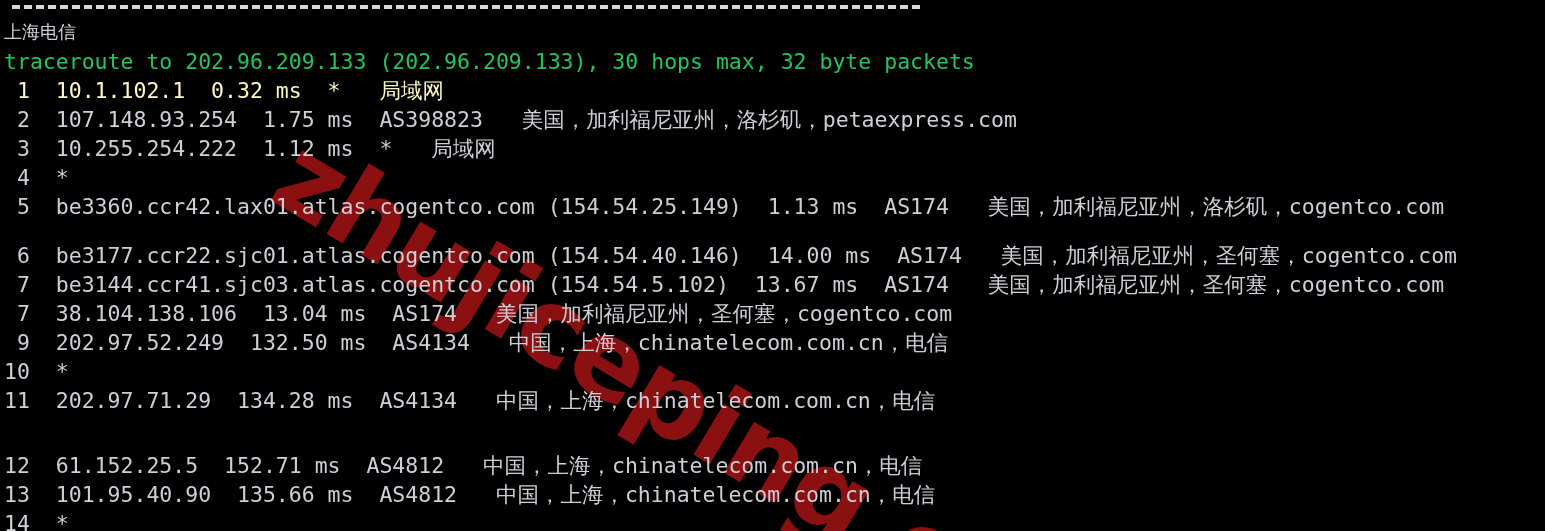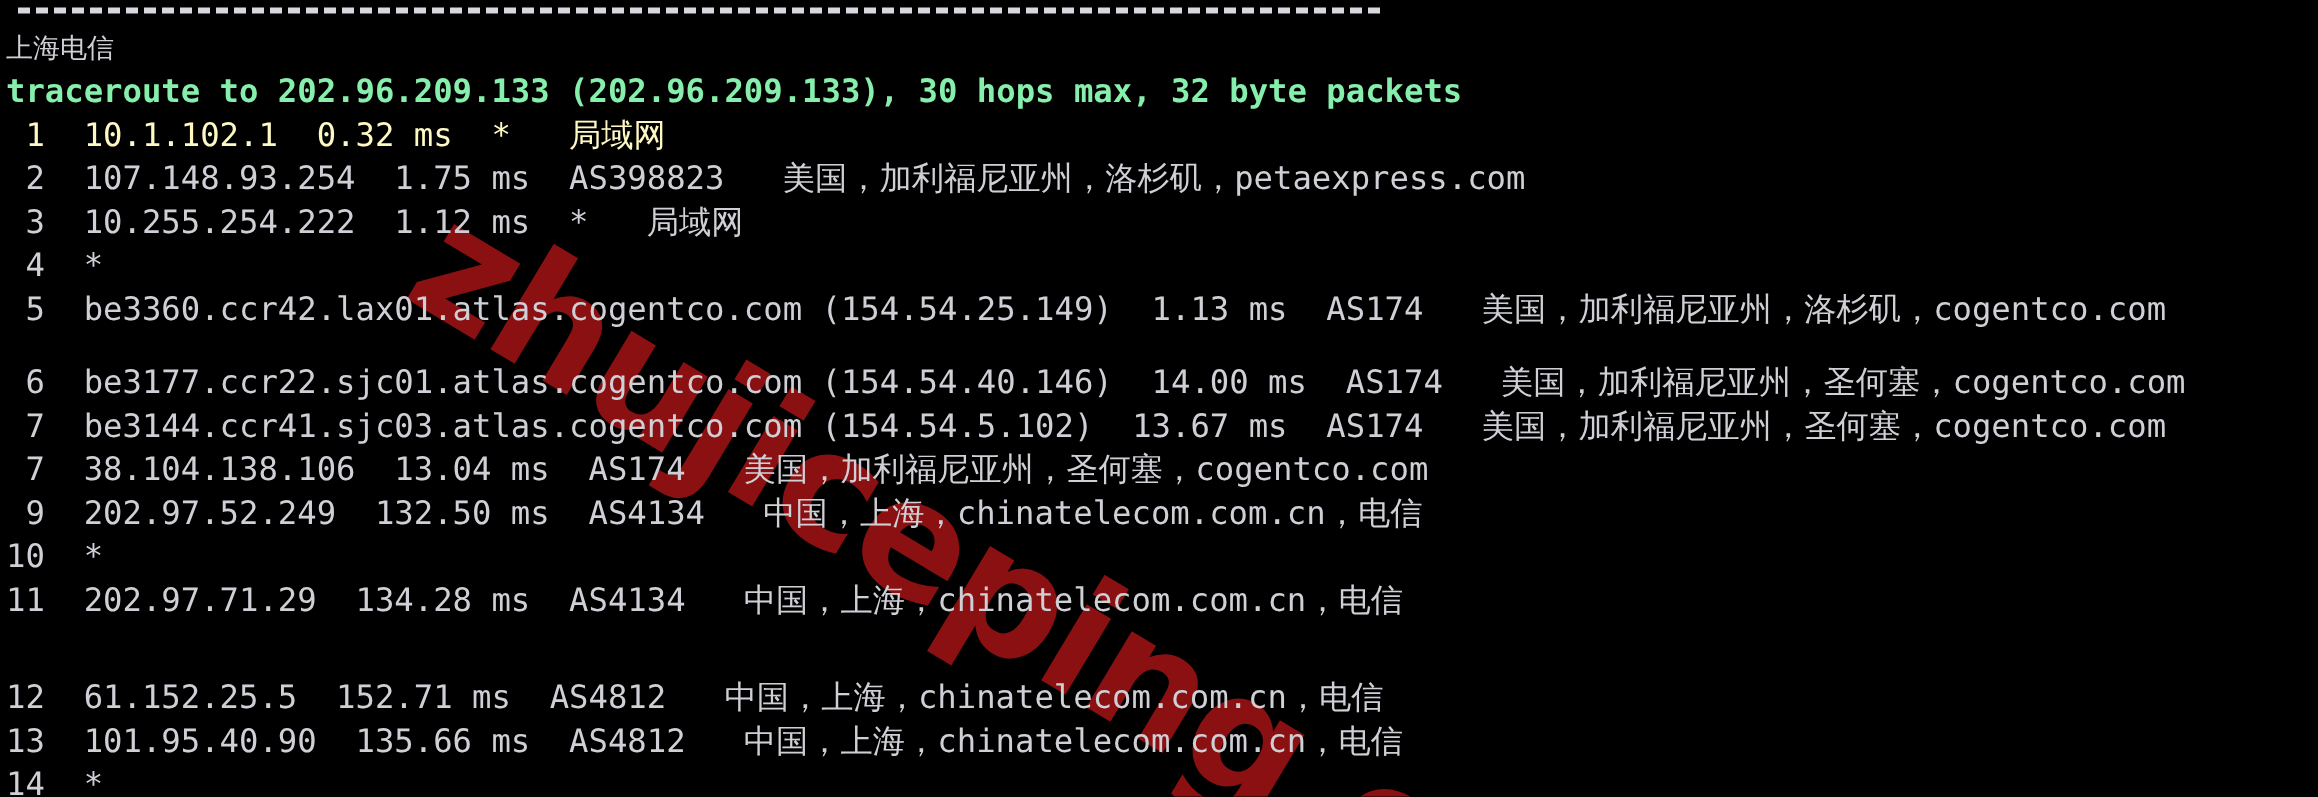--- a/index.html
+++ b/index.html
@@ -77,21 +77,21 @@
   <div id="watermark" style="color: rgb(139, 16, 18);">zhujiceping.com</div>
 
   <div id="content">
 
     <div class="divider-row">
       <div class="divider-line"></div>
     </div>
 
     <div class="line header-cn" style="color: rgb(207, 207, 214);">上海电信</div>
 
-    <div class="line" style="color: #86efac; font-weight: bold;">traceroute to 202.96.209.133 (202.96.209.133), 30 hops max, 32 byte packets</div>
+    <div class="line" style="color: #22c55e;">traceroute to 202.96.209.133 (202.96.209.133), 30 hops max, 32 byte packets</div>
 
     <div id="hop-list">
         <div class="line" style="color: #fef9c3;"> 1  10.1.102.1  0.32 ms  *   局域网</div>
         <div class="line" style="color: rgb(207, 207, 214);"> 2  107.148.93.254  1.75 ms  AS398823   美国，加利福尼亚州，洛杉矶，petaexpress.com</div>
         <div class="line" style="color: rgb(207, 207, 214);"> 3  10.255.254.222  1.12 ms  *   局域网</div>
         <div class="line" style="color: rgb(207, 207, 214);"> 4  *</div>
         <div class="line" style="color: rgb(207, 207, 214);"> 5  be3360.ccr42.lax01.atlas.cogentco.com (154.54.25.149)  1.13 ms  AS174   美国，加利福尼亚州，洛杉矶，cogentco.com</div>
         <div class="line" style="color: rgb(207, 207, 214); margin-top: 20px;"> 6  be3177.ccr22.sjc01.atlas.cogentco.com (154.54.40.146)  14.00 ms  AS174   美国，加利福尼亚州，圣何塞，cogentco.com</div>
         <div class="line" style="color: rgb(207, 207, 214);"> 7  be3144.ccr41.sjc03.atlas.cogentco.com (154.54.5.102)  13.67 ms  AS174   美国，加利福尼亚州，圣何塞，cogentco.com</div>
         <div class="line" style="color: rgb(207, 207, 214);"> 7  38.104.138.106  13.04 ms  AS174   美国，加利福尼亚州，圣何塞，cogentco.com</div>

